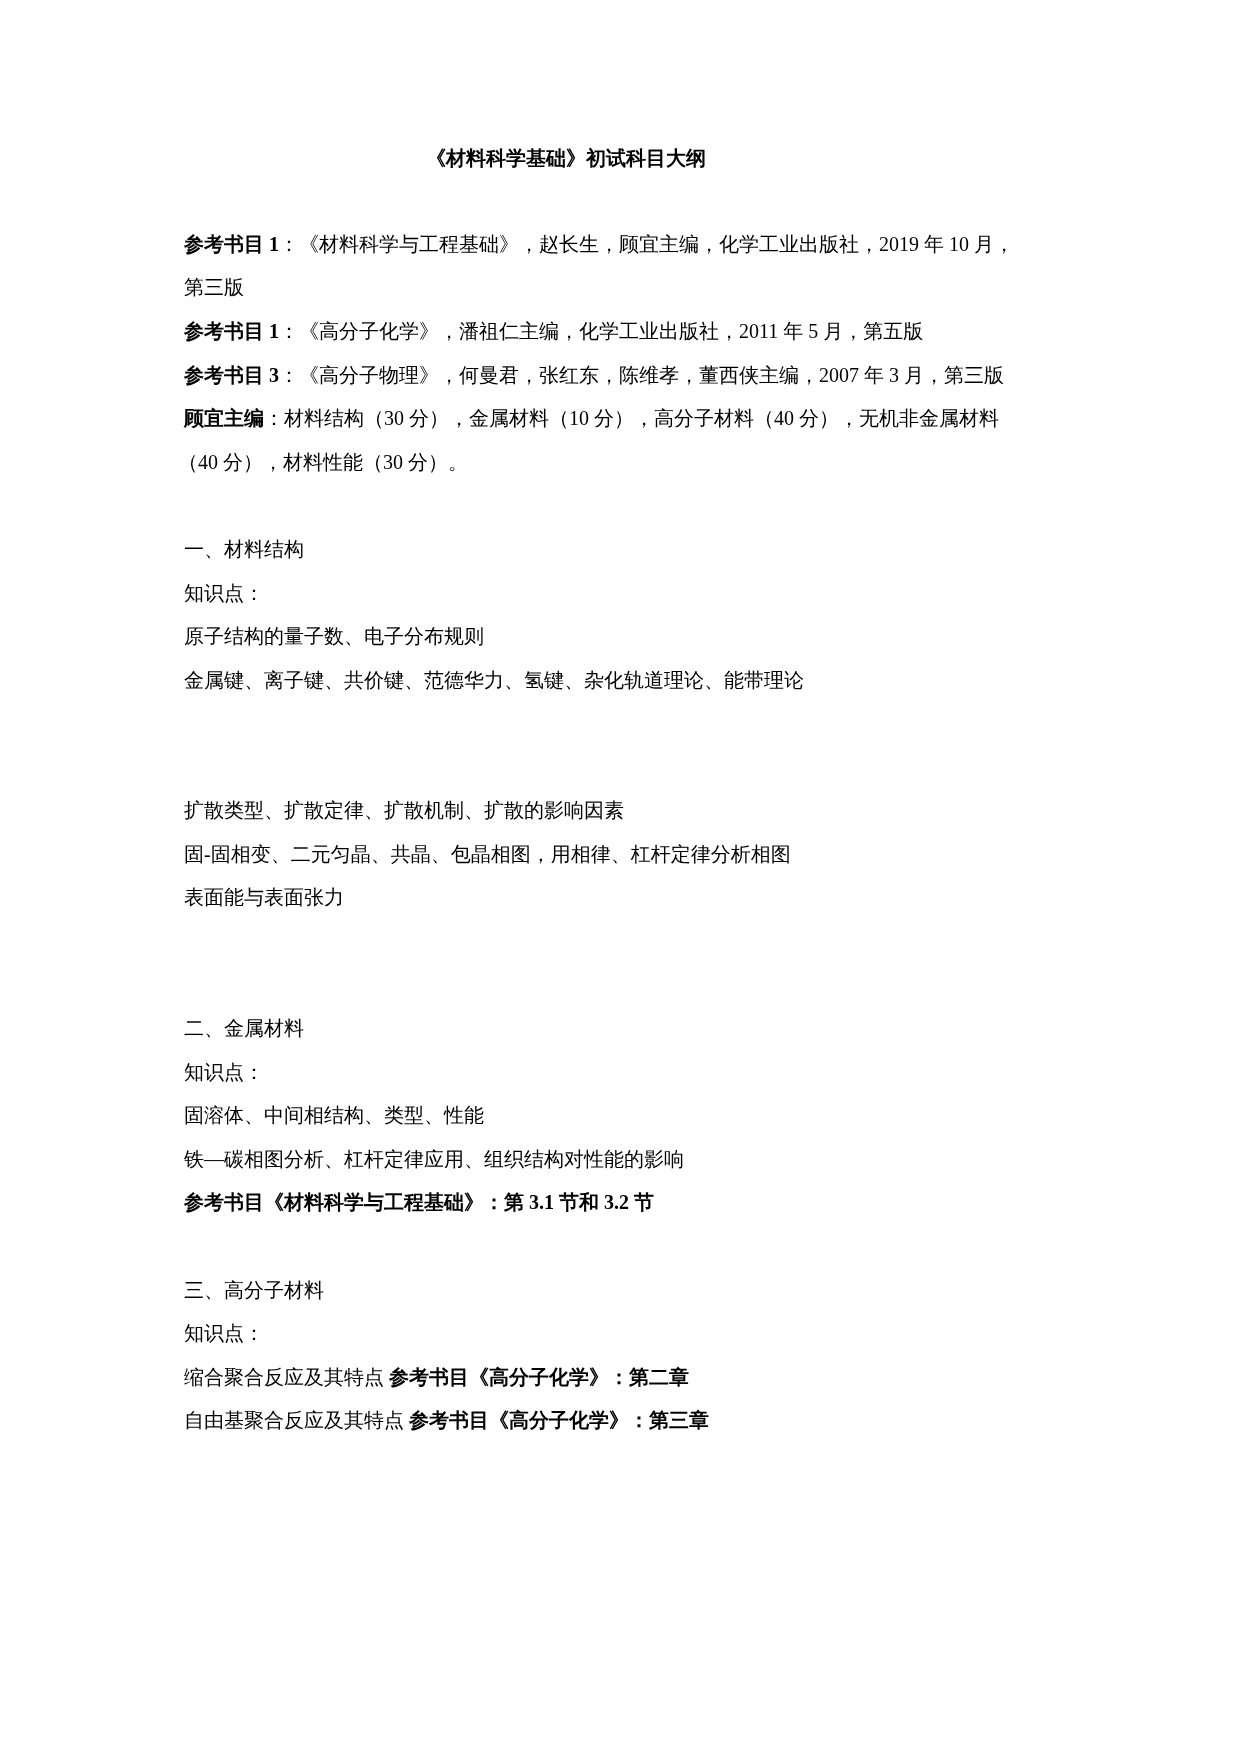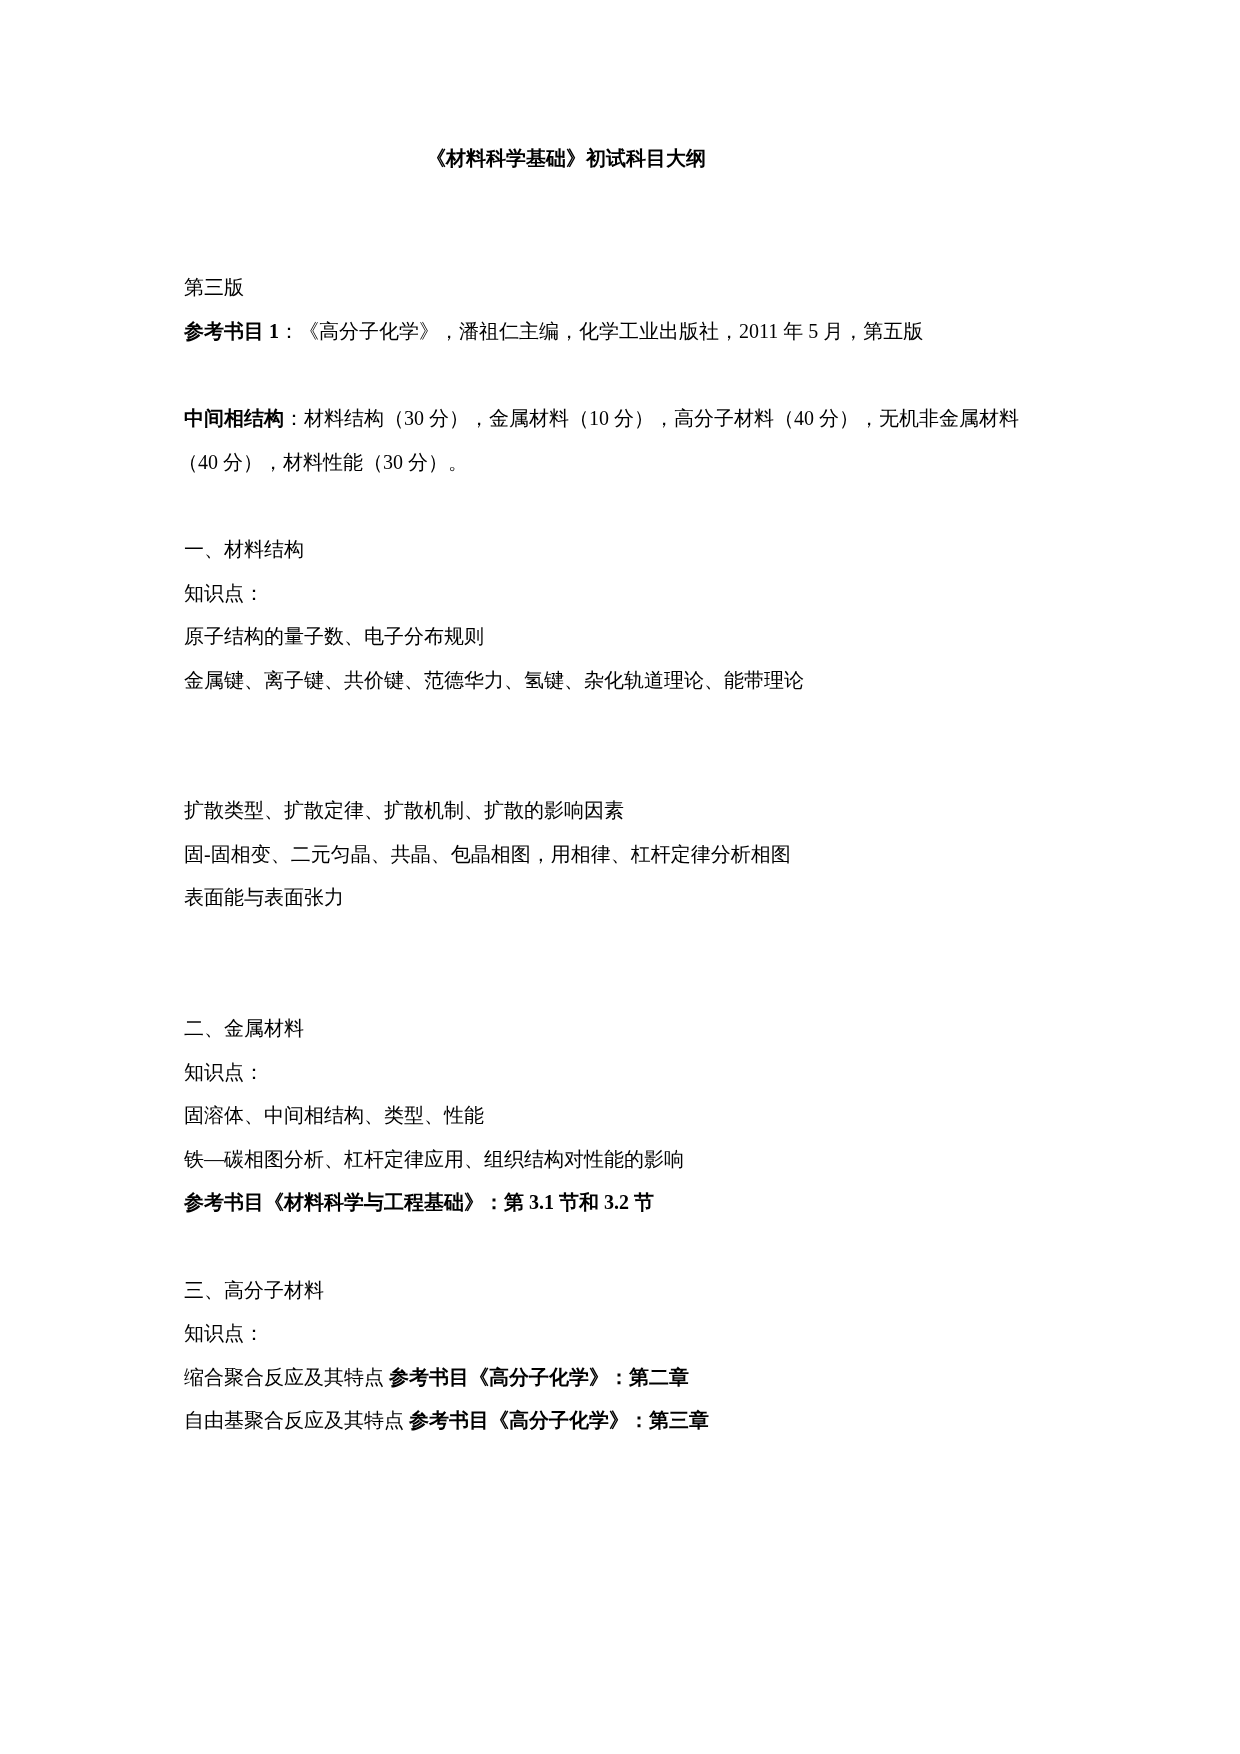--- a/index.html
+++ b/index.html
@@ -10,23 +10,25 @@
            font-size: 20px; font-weight: bold; line-height: 28px; }
   .line { position: absolute; left: 168px; font-size: 20px; line-height: 28px; white-space: nowrap; }
   .b { font-weight: bold; }
 </style>
 </head>
 <body>
 
 <div class="page">
   <div class="title">《材料科学基础》初试科目大纲</div>
 
+  <div class="line" style="top:230px"><span class="b">参考书目 1</span><span>：《材料科学与工程基础》，赵长生，顾宜主编，化学工业出版社，2019 年 10 月，</span></div>
   <div class="line" style="top:273px">第三版</div>
   <div class="line" style="top:317px"><span class="b">参考书目 1</span><span>：《高分子化学》，潘祖仁主编，化学工业出版社，2011 年 5 月，第五版</span></div>
-  <div class="line" style="top:404px"><span class="b">中间相结构</span><span>：材料结构（30 分），金属材料（10 分），高分子材料（40 分），无机非金属材料</span></div>
+  <div class="line" style="top:361px"><span class="b">参考书目 3</span><span>：《高分子物理》，何曼君，张红东，陈维孝，董西侠主编，2007 年 3 月，第三版</span></div>
+  <div class="line" style="top:404px"><span class="b">顾宜主编</span><span>：材料结构（30 分），金属材料（10 分），高分子材料（40 分），无机非金属材料</span></div>
   <div class="line" style="top:448px;left:162px">（40 分），材料性能（30 分）。</div>
 
   <div class="line" style="top:535px">一、材料结构</div>
   <div class="line" style="top:579px">知识点：</div>
   <div class="line" style="top:622px">原子结构的量子数、电子分布规则</div>
   <div class="line" style="top:666px">金属键、离子键、共价键、范德华力、氢键、杂化轨道理论、能带理论</div>
   <div class="line" style="top:840px">固-固相变、二元匀晶、共晶、包晶相图，用相律、杠杆定律分析相图</div>
   <div class="line" style="top:796px">扩散类型、扩散定律、扩散机制、扩散的影响因素</div>
   <div class="line" style="top:883px">表面能与表面张力</div>
 

